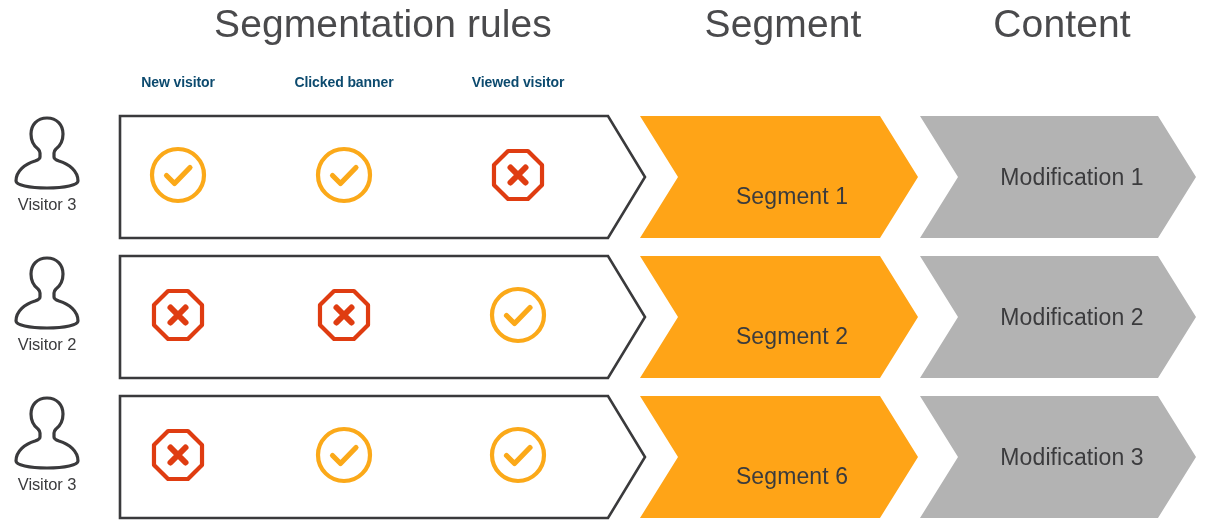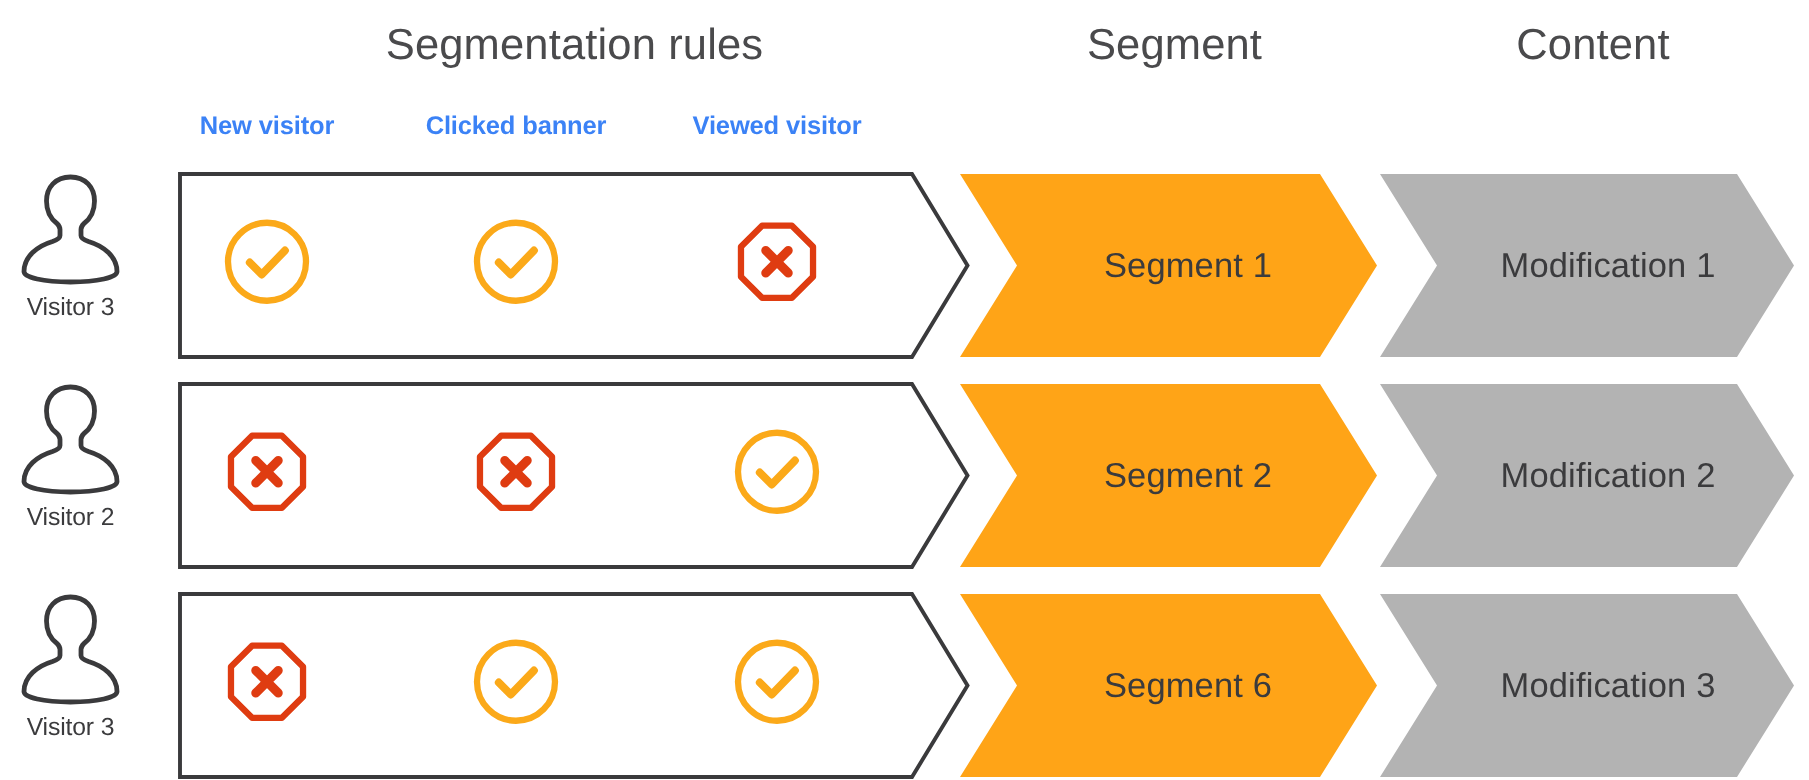--- a/index.html
+++ b/index.html
@@ -15,41 +15,40 @@
     position: relative;
     width: 1206px;
     height: 520px;
     background: #ffffff;
     overflow: hidden;
   }
 
   
   .heading {
     position: absolute;
-    font-size: 29px;
+    font-size: 39px;
     font-weight: 400;
     color: #4a4a4c;
     letter-spacing: 0.1px;
     white-space: nowrap;
     text-align: center;
     transform: translateX(-50%);
     top: 2px;
-    margin-top: 12px;
   }
   #heading-rules   { left: 383px; }
   #heading-segs    { left: 783px; }
   #heading-content { left: 1062px; }
 
   
   .rule-label {
     position: absolute;
     top: 74px;
-    font-size: 17px;
+    font-size: 14px;
     font-weight: 700;
-    color: #3b82f6;
+    color: #0c4a6e;
     white-space: nowrap;
     text-align: right;
     transform: translateX(-50%);
     letter-spacing: -0.1px;
   }
 
   
   .row {
     position: absolute;
     left: 0;
@@ -88,21 +87,21 @@
   
   .arrow-text {
     position: absolute;
     font-size: 23px;
     color: #3b3b3d;
     white-space: nowrap;
     text-align: center;
     transform: translate(-50%, -50%);
     letter-spacing: 0.1px;
   }
-  .seg-text  { left: 792px; }
+  .seg-text  { left: 792px; margin-top: 19px; }
   .mod-text  { left: 1072px; }
 
   
   .rule-icon {
     position: absolute;
     transform: translate(-50%, -50%);
   }
 </style>
 </head>
 <body>

